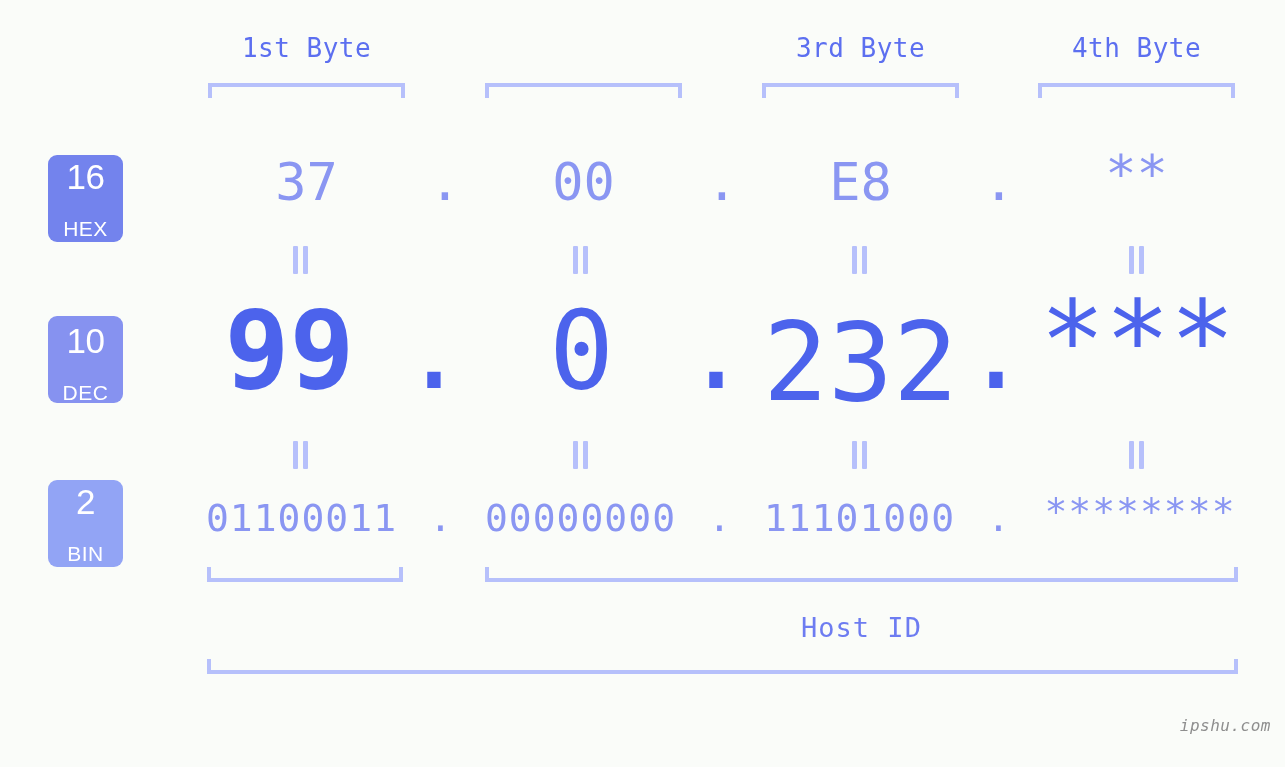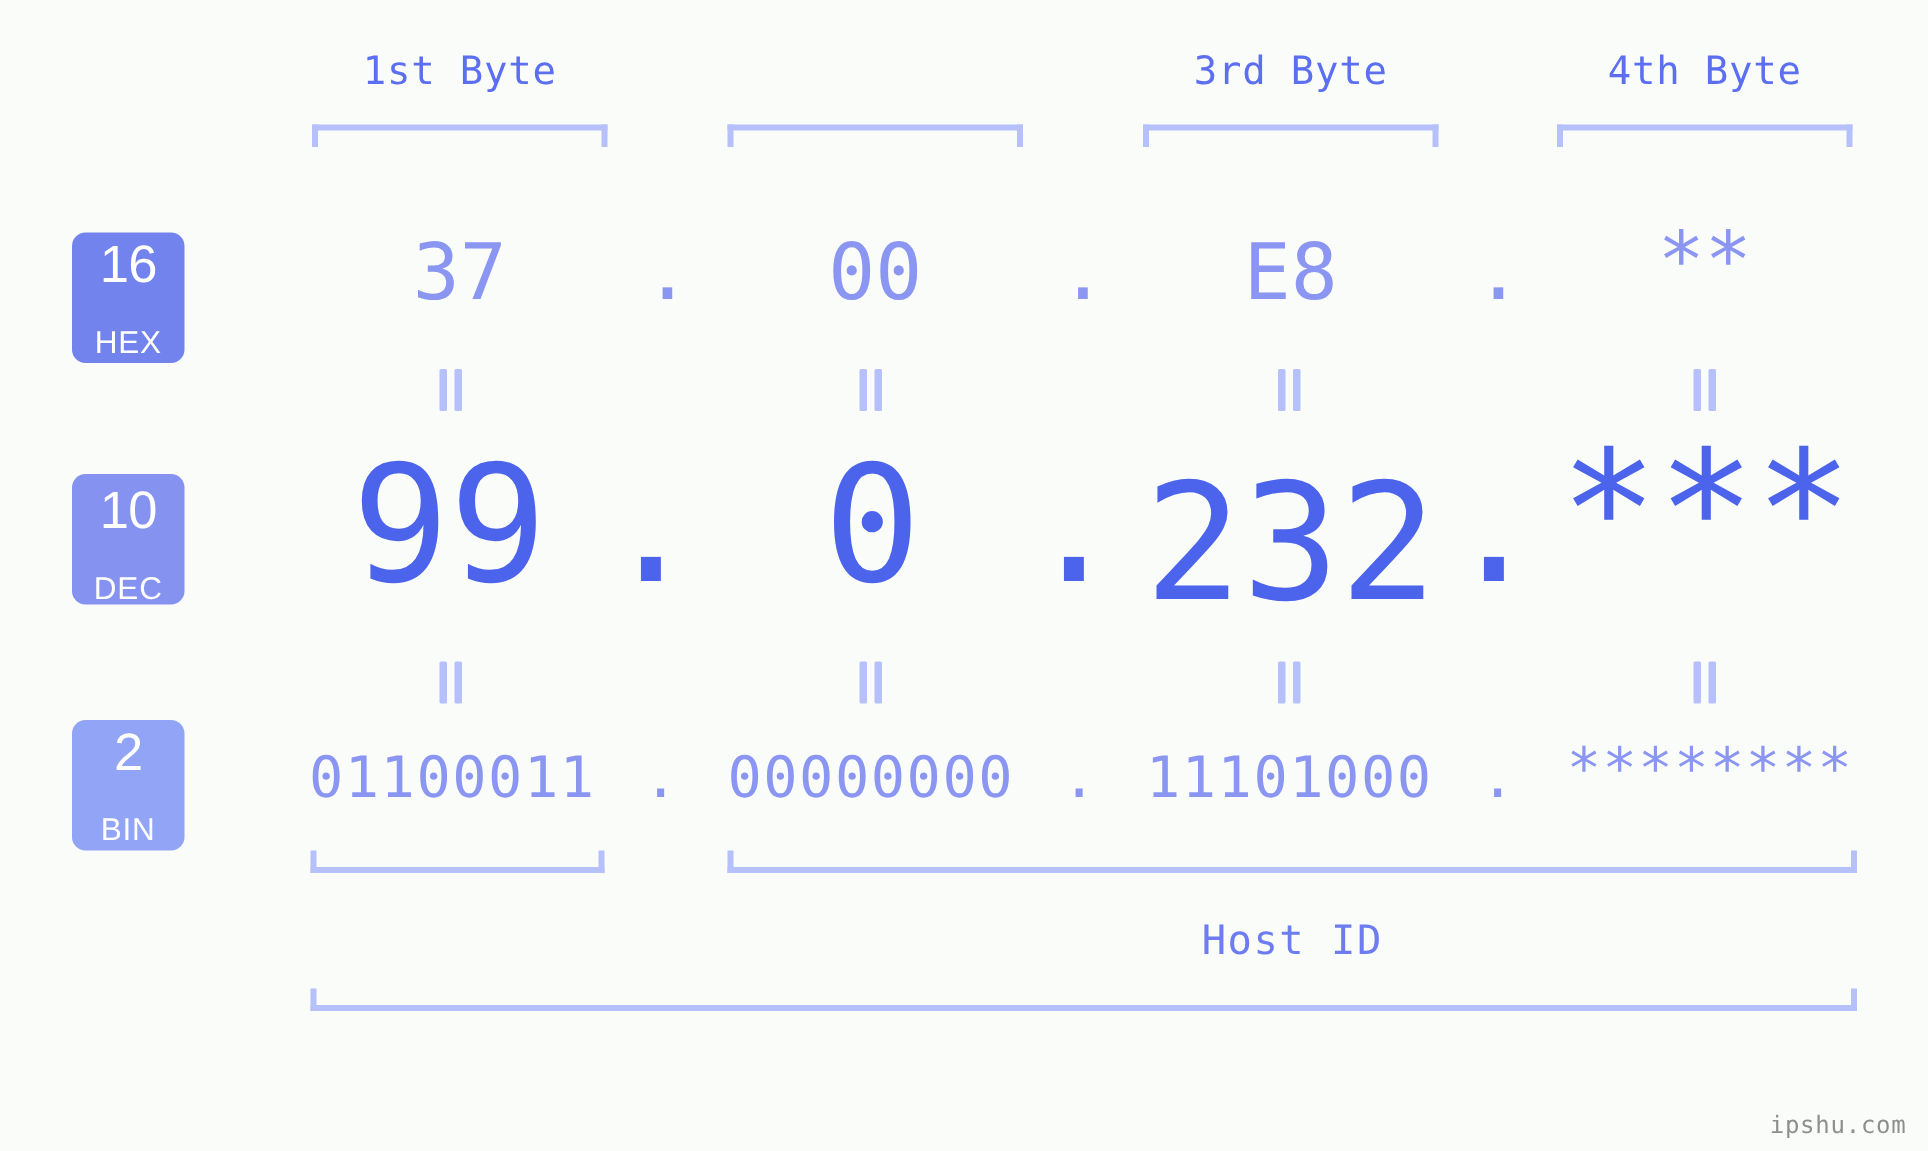--- a/index.html
+++ b/index.html
@@ -152,25 +152,26 @@
     font-family: "DejaVu Sans Mono", monospace;
     font-size: 33px;
     color: #5c6ff0;
     white-space: nowrap;
     letter-spacing: 1px;
   }
 
   .watermark {
     position: absolute;
     right: 14px;
-    bottom: 8px;
+    bottom: 32px;
     font-family: "DejaVu Sans Mono", monospace;
     font-size: 16px;
     color: #8e8e8e;
     letter-spacing: 0.5px;
+    font-style: italic;
   }
 </style>
 </head>
 <body>
 
 <div class="stage">
 
   <div class="byte-header" style="left:208px;width:197px;">1st Byte</div>
   <div class="byte-header" style="left:762px;width:197px;">3rd Byte</div>
   <div class="byte-header" style="left:1038px;width:197px;">4th Byte</div>
@@ -216,21 +217,21 @@
   <div class="eq" style="left:851px;top:246px;">
     <span class="b1"></span>
       <span class="b2"></span>
   </div>
   <div class="eq" style="left:1128px;top:246px;">
     <span class="b1"></span>
       <span class="b2"></span>
   </div>
 
   <div class="value-row row-dec" style="top:288px;">
-    <div class="cell" style="left:196px;top:0;width:207px;">99</div>
+    <div class="cell" style="left:186px;top:0;width:207px;font-weight:bold;">99</div>
     <div class="sep" style="left:396px;top:0;width:76px;">.</div>
     <div class="cell" style="left:478px;top:0;width:207px;">0</div>
     <div class="sep" style="left:678px;top:0;width:76px;">.</div>
     <div class="cell" style="left:757px;top:0;width:207px;margin-top:12px;">232</div>
     <div class="sep" style="left:958px;top:0;width:76px;">.</div>
     <div class="cell" style="left:1030px;top:-10px;width:215px;">***</div>
   </div>
 
   <div class="eq" style="left:292px;top:441px;">
     <span class="b1"></span>

